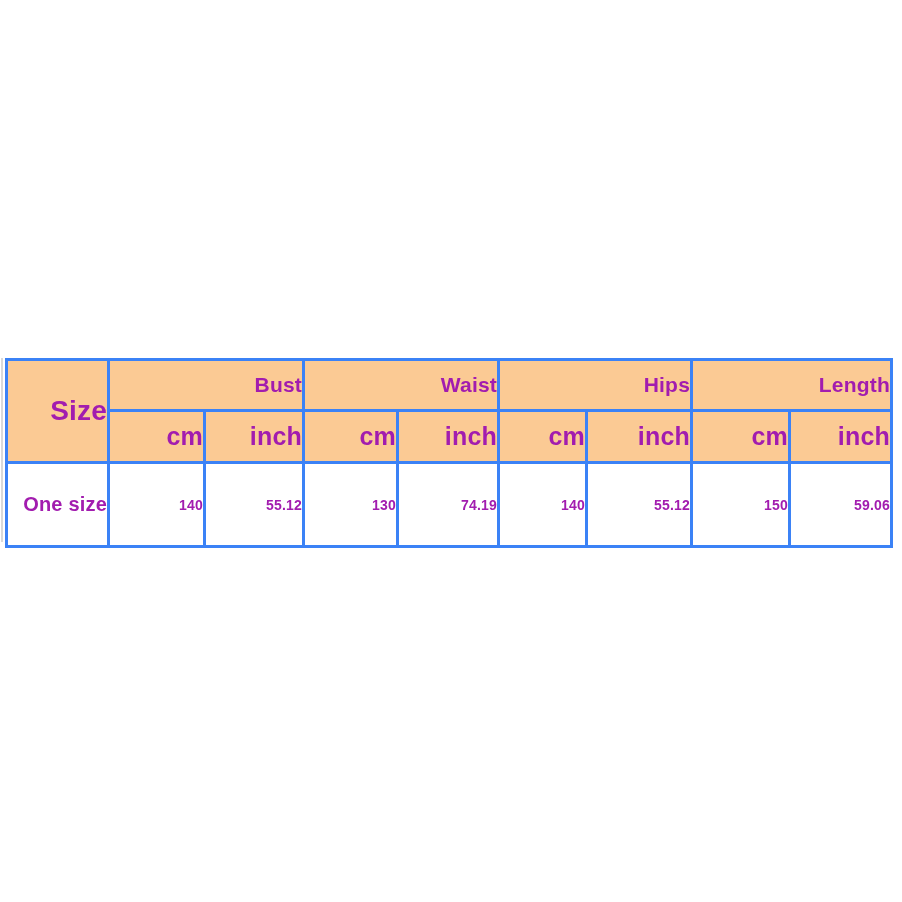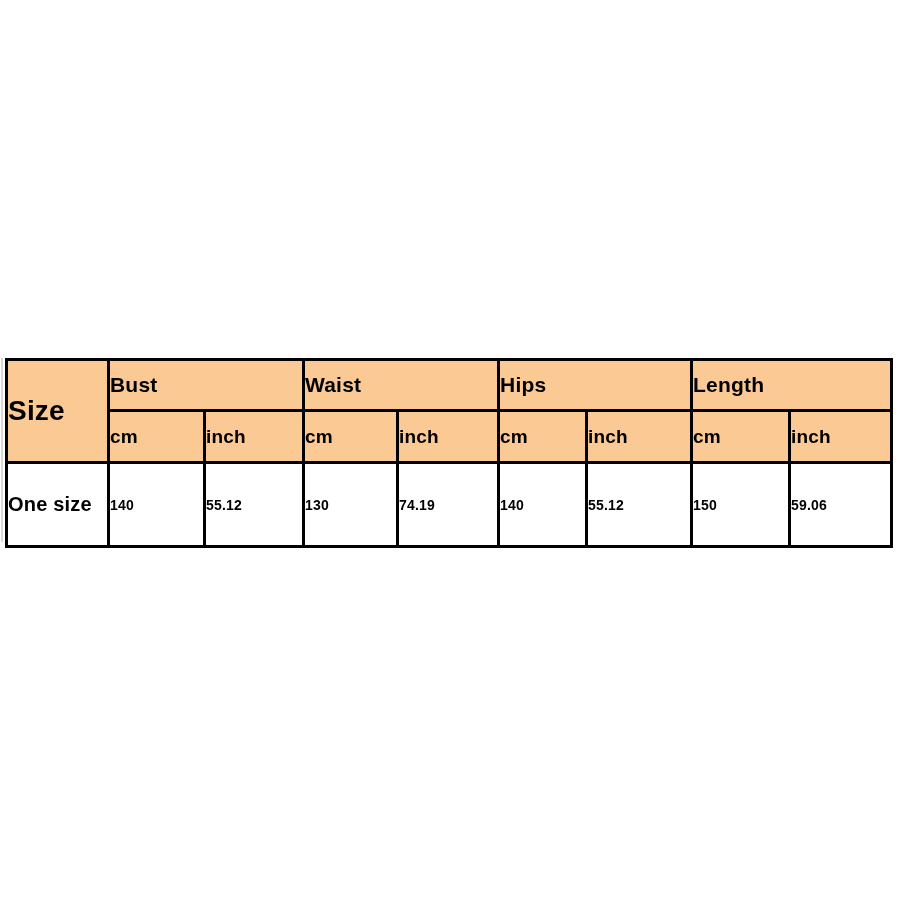--- a/index.html
+++ b/index.html
@@ -35,41 +35,41 @@
 
   table.size-table {
     border-collapse: collapse;
     table-layout: fixed;
     width: 885px;
     background: #ffffff;
   }
 
   table.size-table th,
   table.size-table td {
-    border: 3px solid #000000;
-    text-align: left;
+    border: 3px solid #3b82f6;
+    text-align: right;
     vertical-align: middle;
-    color: #000000;
+    color: #a21caf;
     font-weight: bold;
     padding: 0;
   }
 
   
   .hd {
     background: #fbca94;
   }
 
   .hd-group {
     font-size: 21px;
     height: 48px;
     letter-spacing: 0.2px;
   }
 
   .hd-sub {
-    font-size: 19px;
+    font-size: 25px;
     height: 49px;
     letter-spacing: 0.2px;
     margin-top: 16px;
   }
 
   .hd-size {
     font-size: 28px;
     letter-spacing: 0.2px;
   }
 

